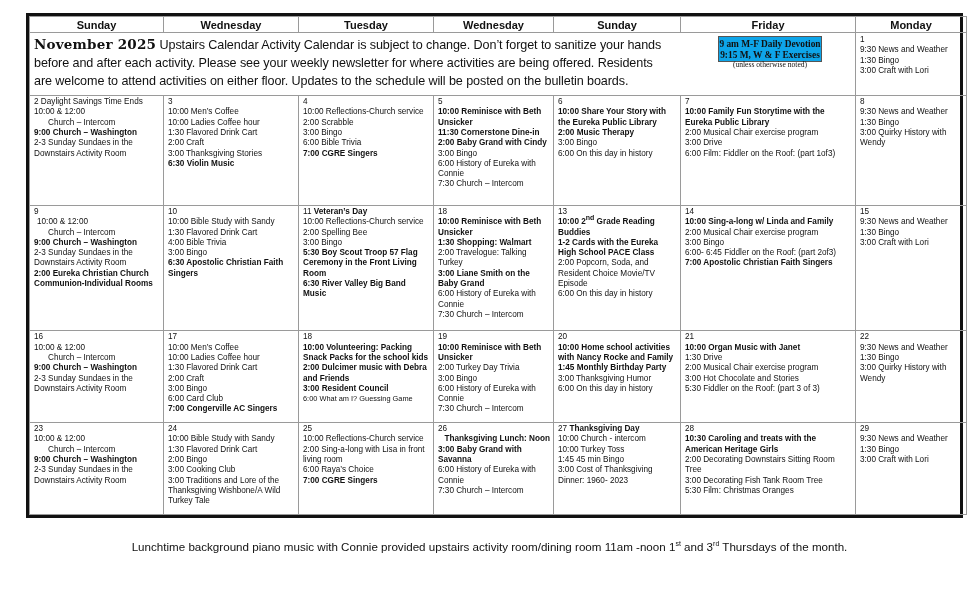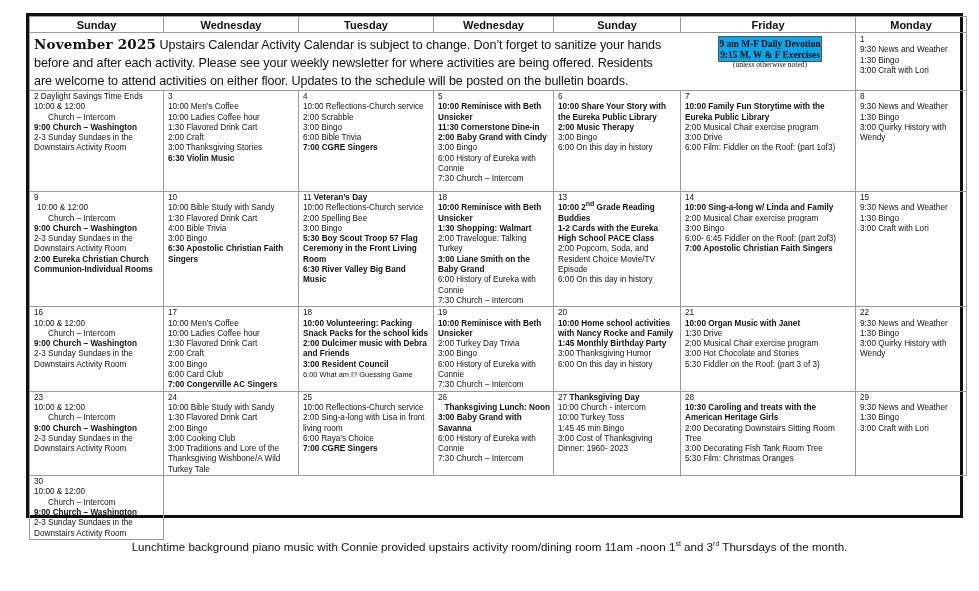--- a/index.html
+++ b/index.html
@@ -270,30 +270,20 @@
             <span class="cell-line">3:00 Decorating Fish Tank Room Tree</span>
             <span class="cell-line">5:30 Film: Christmas Oranges</span>
           </td>
           <td>
             <span class="day-num"><span>29</span></span>
             <span class="cell-line">9:30 News and Weather</span>
             <span class="cell-line">1:30 Bingo</span>
             <span class="cell-line">3:00 Craft with Lori</span>
           </td>
         </tr>
-        <tr style="height: 63px;">
-          <td>
-            <span class="day-num"><span>30</span></span>
-            <span class="cell-line">10:00 &amp; 12:00</span>
-            <span class="cell-line indent">Church – Intercom</span>
-            <span class="cell-line b">9:00 Church – Washington</span>
-            <span class="cell-line">2-3 Sunday Sundaes in the Downstairs Activity Room</span>
-          </td>
-          <td colspan="6" style="border-right: none; border-bottom: none;"></td>
-        </tr>
       </tbody>
   </table>
 </div>
 
 <div class="devotion-box">
   <span class="l1">9 am M-F Daily Devotion</span>
   <span class="l2">9:15 M, W &amp; F Exercises</span>
   <span class="l3">(unless otherwise noted)</span>
 </div>
 

